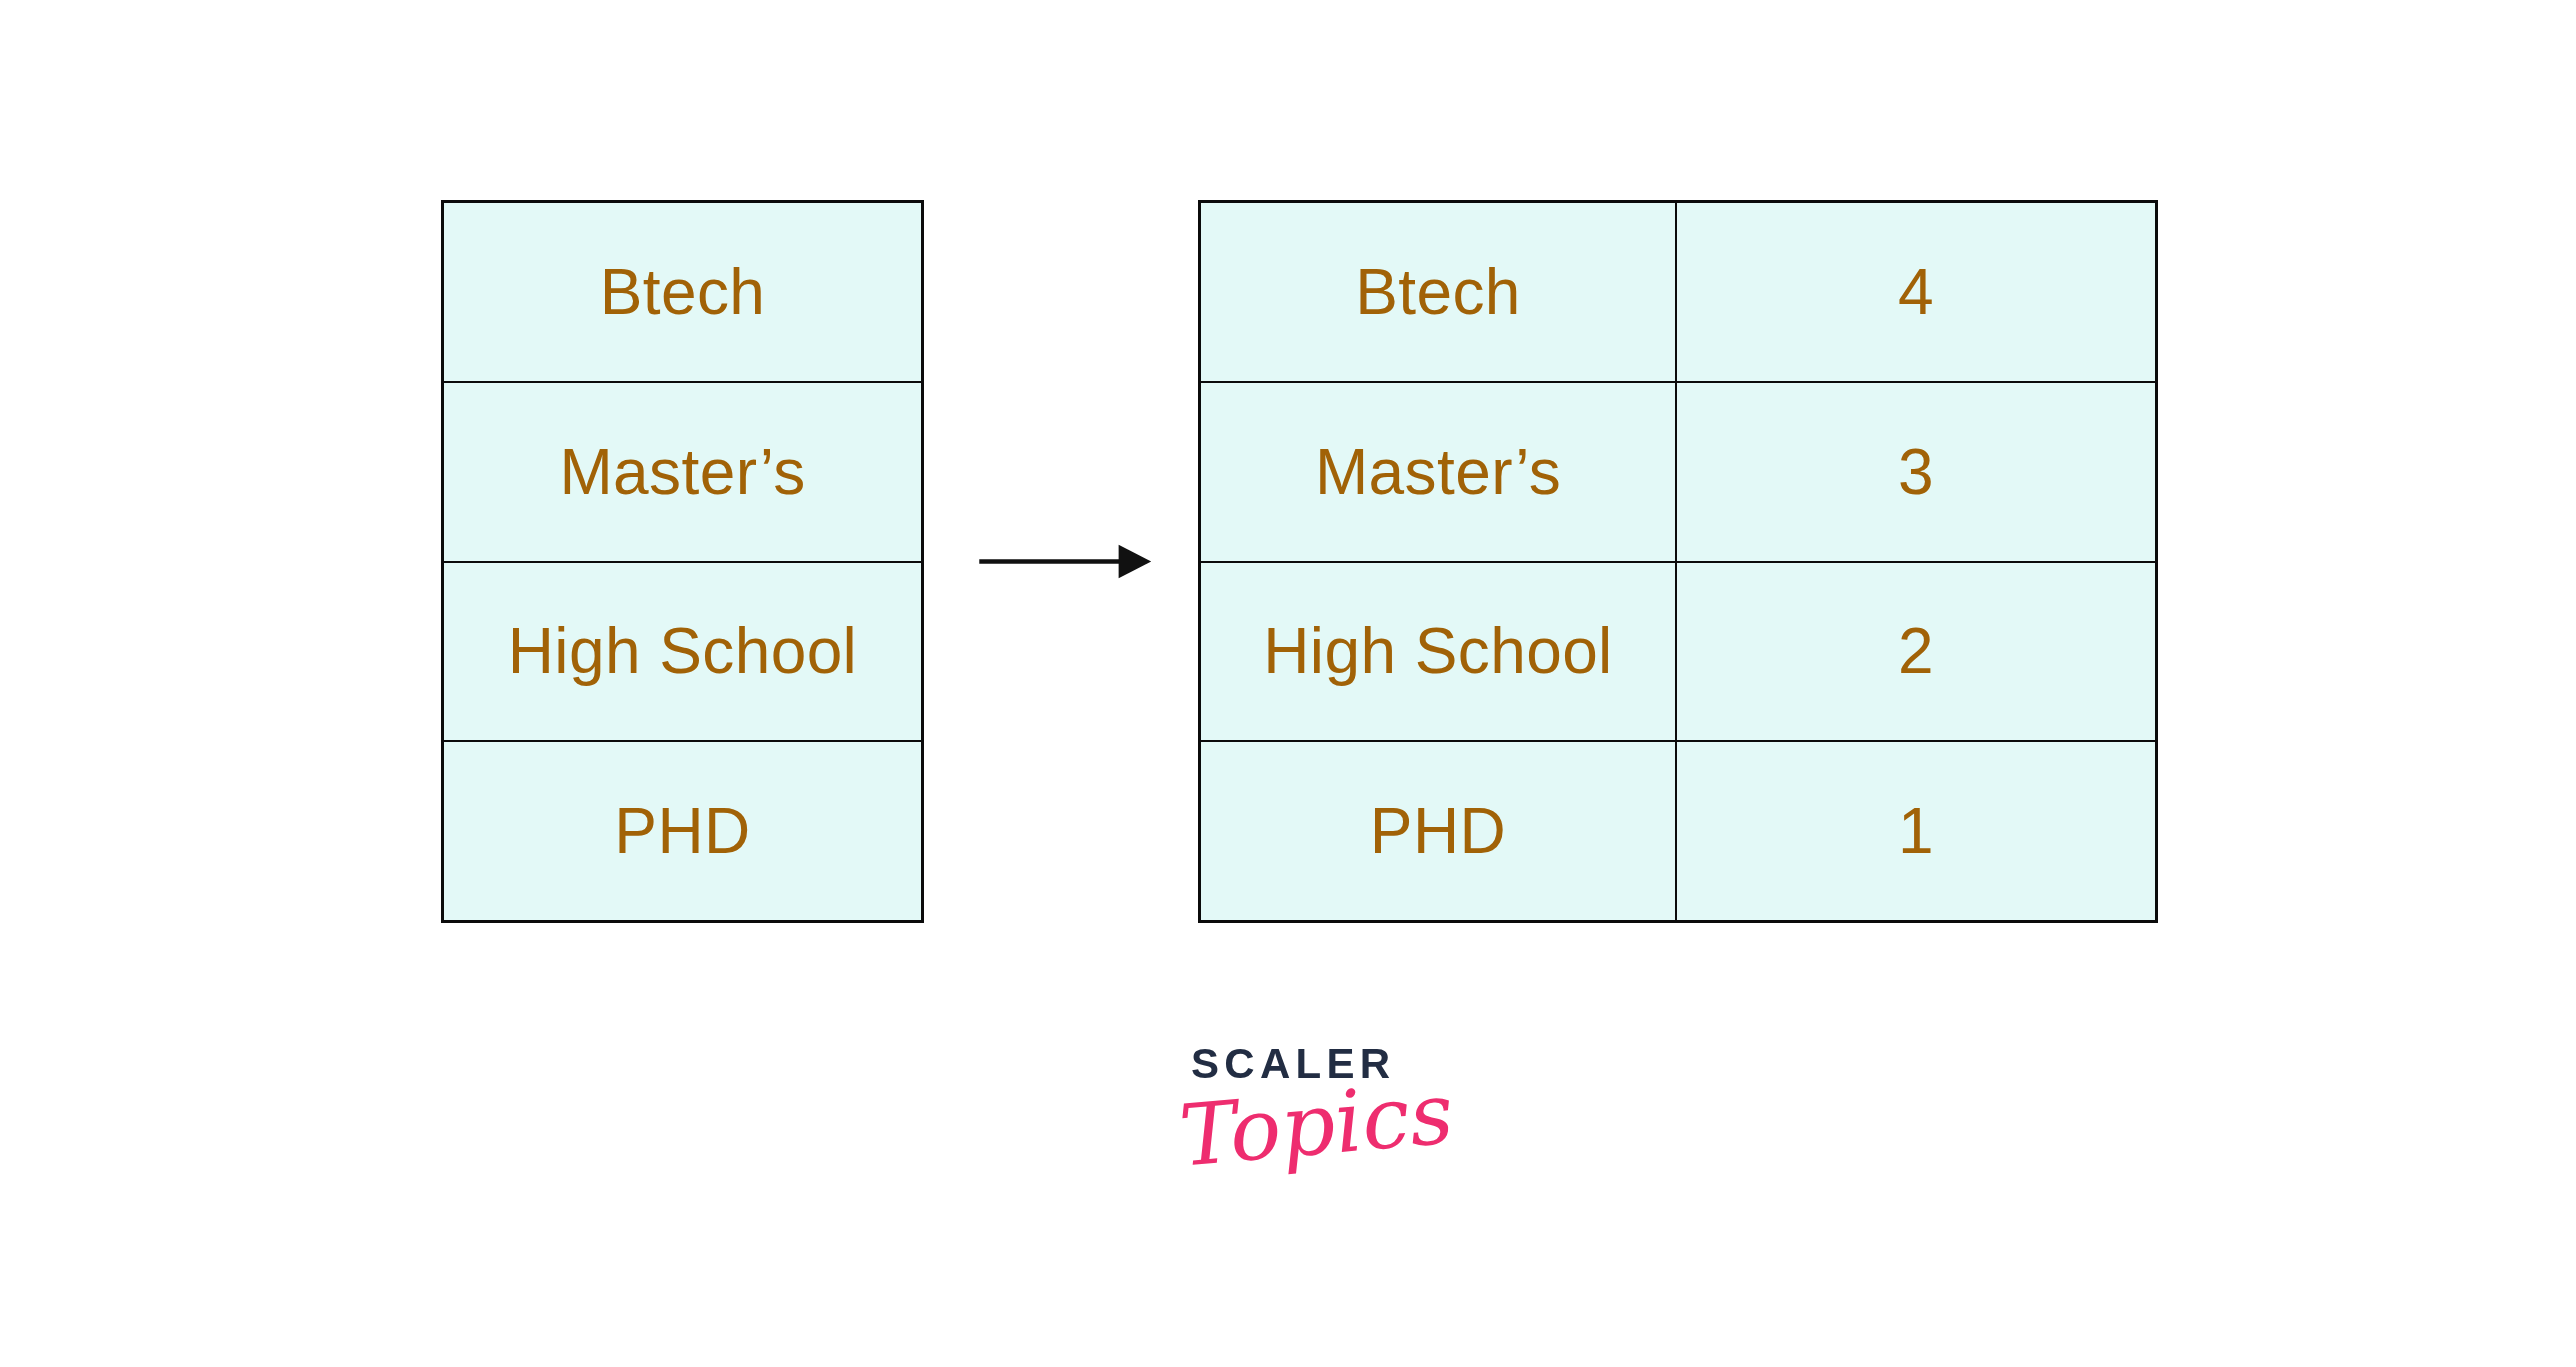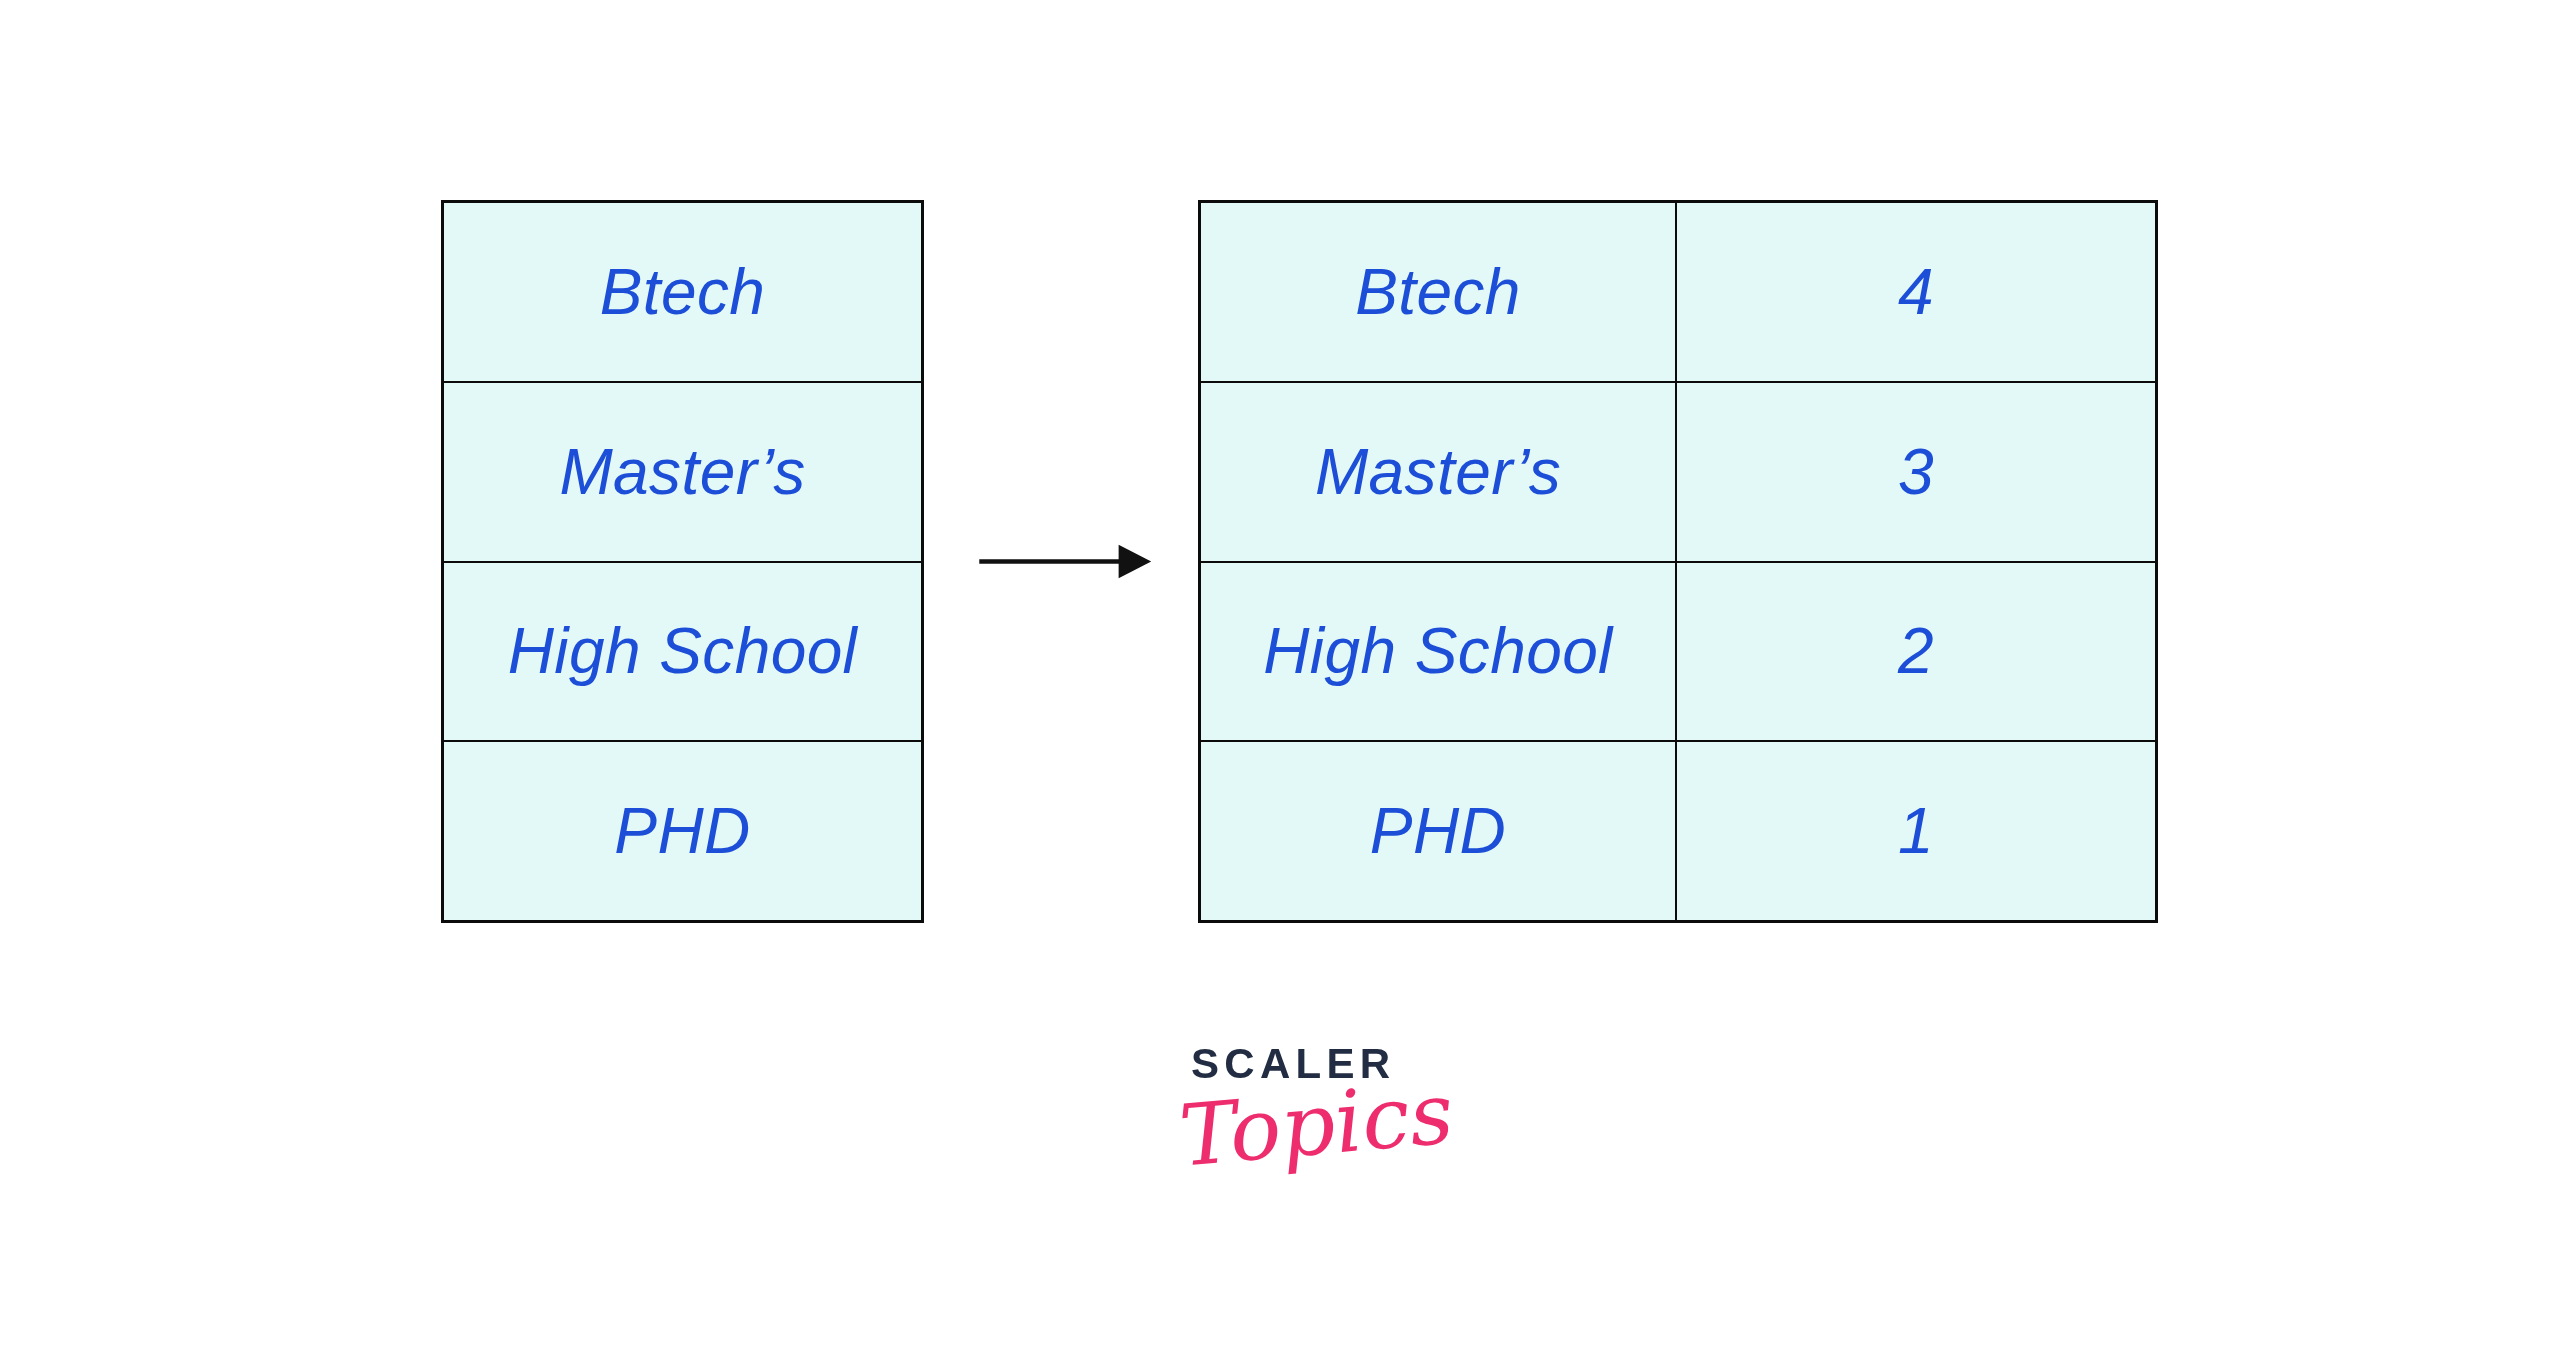--- a/index.html
+++ b/index.html
@@ -28,25 +28,24 @@
   .tbl--right { left: 1198px; width: 960px; }
 
   .row { flex: 1 1 0; display: flex; min-height: 0; }
   .row + .row { border-top: 2.3px solid #0b0b0b; }
 
   .cell {
     display: flex;
     align-items: center;
     justify-content: center;
     font-size: 64px;
-    color: #1d4ed8;
+    color: #a16207;
     letter-spacing: 0.4px;
     flex: 1 1 0;
     min-width: 0;
-    font-style: italic;
   }
   .tbl--right .cell--label { flex: 0 0 474px; }
   .tbl--right .cell--value { flex: 1 1 0; border-left: 2.3px solid #0b0b0b; }
 
   
   .arrow-svg { position: absolute; left: 977px; top: 538px; }
 
   
   .logo { position: absolute; left: 1176px; top: 1041px; width: 273px; }
   .logo-scaler {

